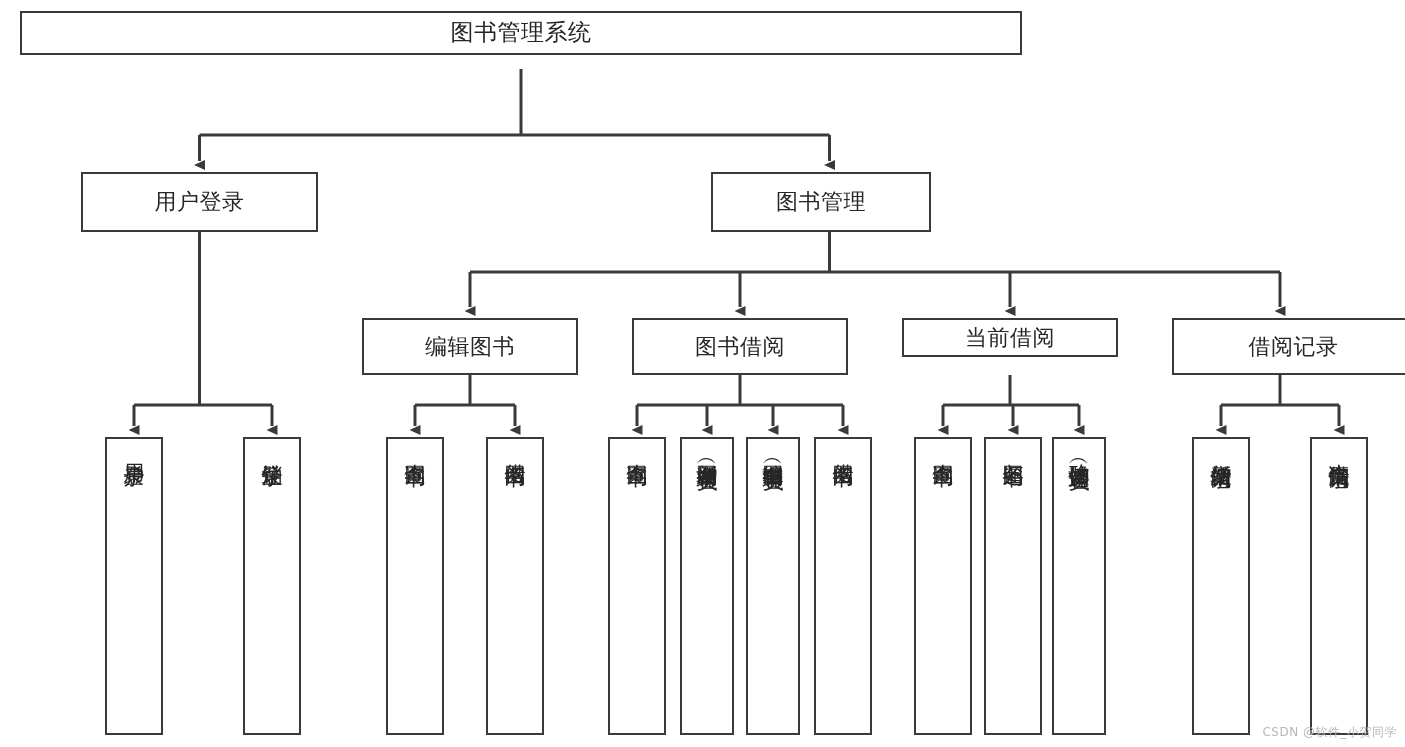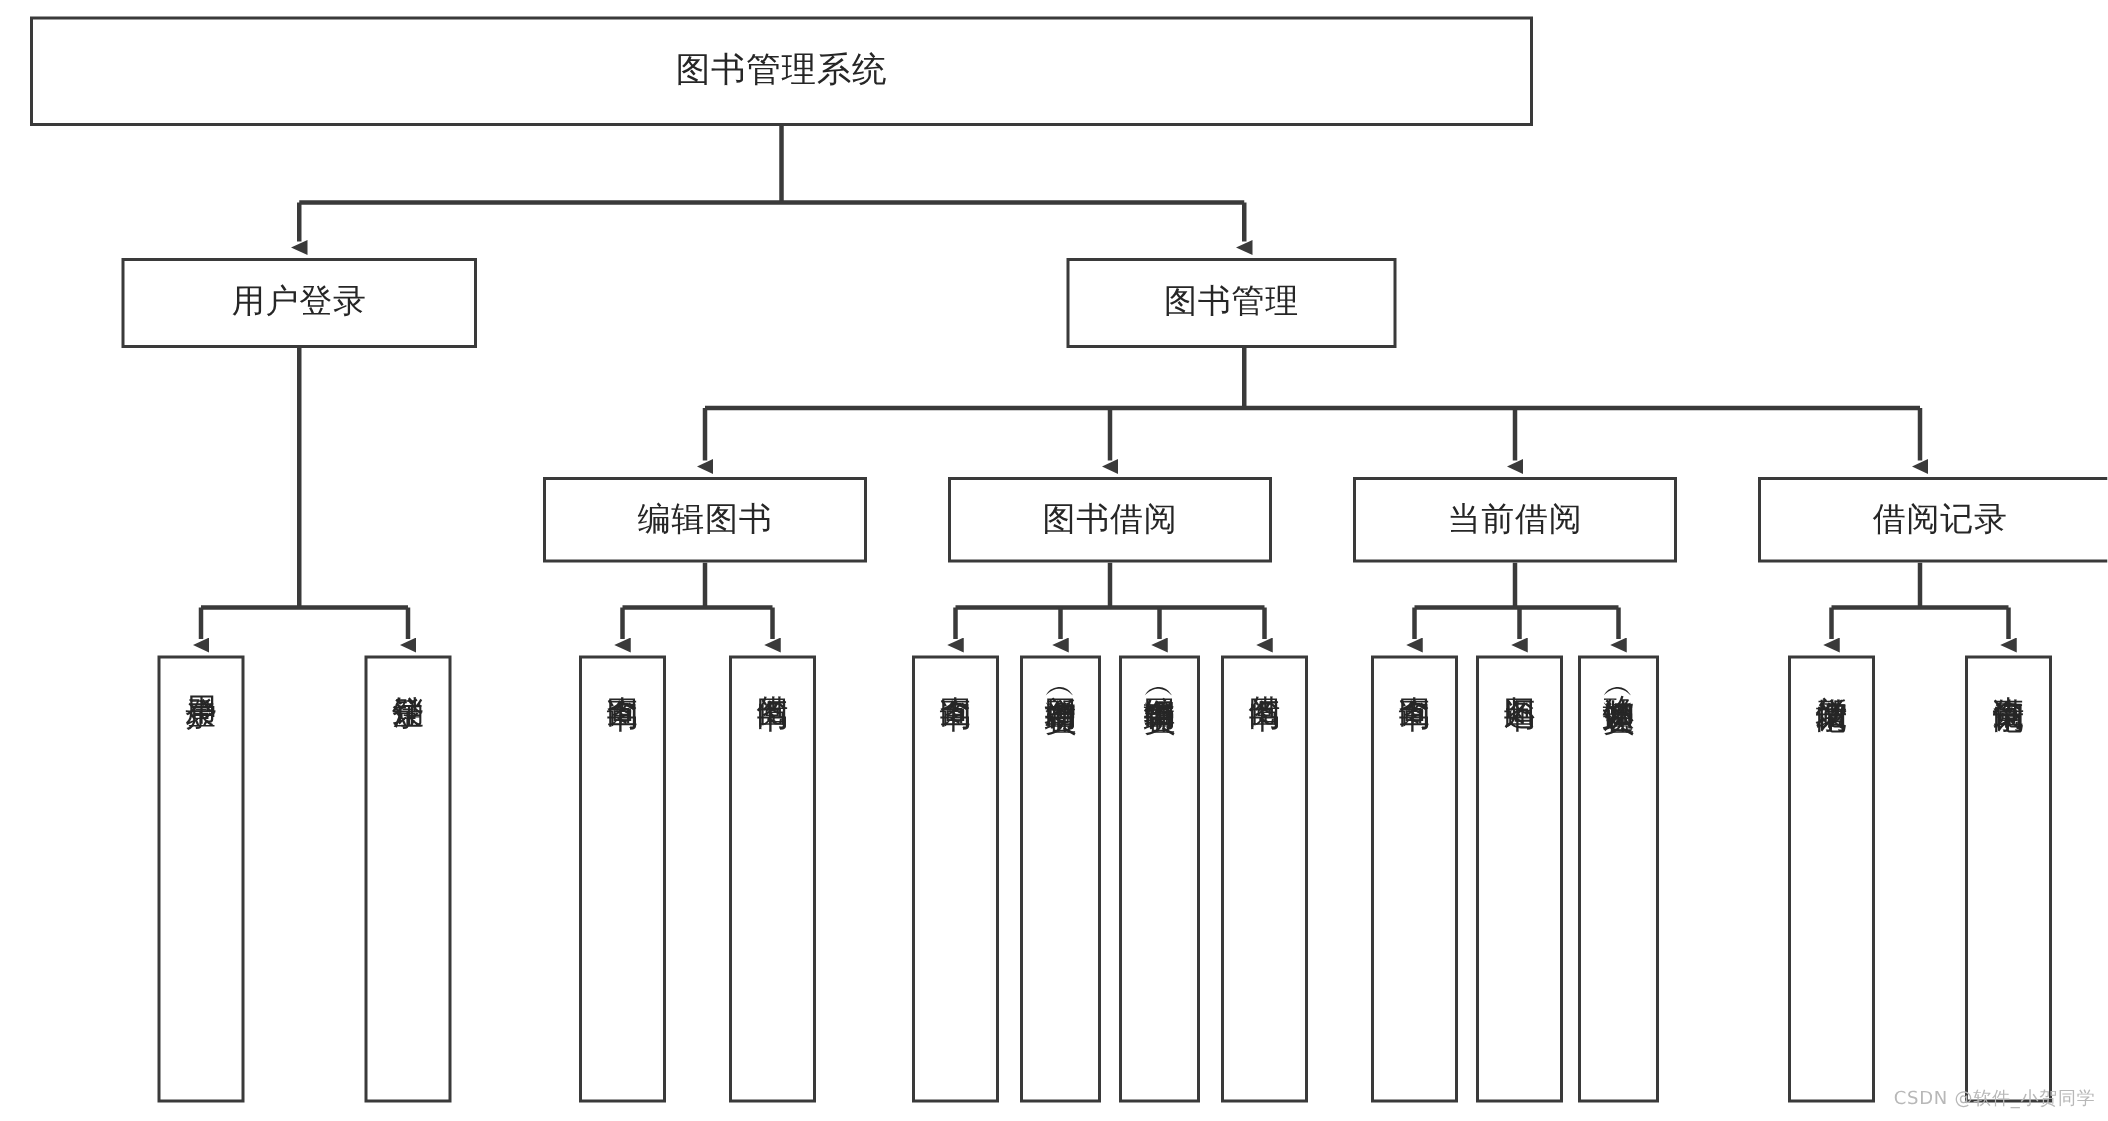--- a/index.html
+++ b/index.html
@@ -110,36 +110,36 @@
         <path d="M1013,405 L1013,426" marker-end="url(#arrow)"></path>
         <path d="M1079,405 L1079,426" marker-end="url(#arrow)"></path>
         <path d="M1280,375 L1280,405"></path>
         <path d="M1221,405 L1339,405"></path>
         <path d="M1221,405 L1221,426" marker-end="url(#arrow)"></path>
         <path d="M1339,405 L1339,426" marker-end="url(#arrow)"></path>
       </g>
   </svg>
 
   <div id="nodes">
-      <div class="node root horiz" style="left: 20px; top: 11px; width: 1002px; height: 73px;">
+      <div class="node root horiz" style="left: 20px; top: 11px; width: 1002px; height: 44px;">
         <span>图书管理系统</span>
       </div>
       <div class="node lvl2 horiz" style="left: 81px; top: 172px; width: 237px; height: 60px;">
         <span>用户登录</span>
       </div>
       <div class="node lvl2 horiz" style="left: 711px; top: 172px; width: 220px; height: 60px;">
         <span>图书管理</span>
       </div>
       <div class="node lvl3 horiz" style="left: 362px; top: 318px; width: 216px; height: 57px;">
         <span>编辑图书</span>
       </div>
       <div class="node lvl3 horiz" style="left: 632px; top: 318px; width: 216px; height: 57px; align-items: center;">
         <span>图书借阅</span>
       </div>
-      <div class="node lvl3 horiz" style="left: 902px; top: 318px; width: 216px; height: 57px;">
+      <div class="node lvl3 horiz" style="left: 902px; top: 318px; width: 216px; height: 39px;">
         <span>当前借阅</span>
       </div>
       <div class="node lvl3 horiz" style="left: 1172px; top: 318px; width: 243px; height: 57px;">
         <span>借阅记录</span>
       </div>
       <div class="node lvl4 leaf" style="left: 105px; top: 437px; width: 58px; height: 298px;">
         <span class="vtext">用户登录</span>
       </div>
       <div class="node lvl4 leaf" style="left: 243px; top: 437px; width: 58px; height: 298px;">
         <span class="vtext">注销登录</span>

